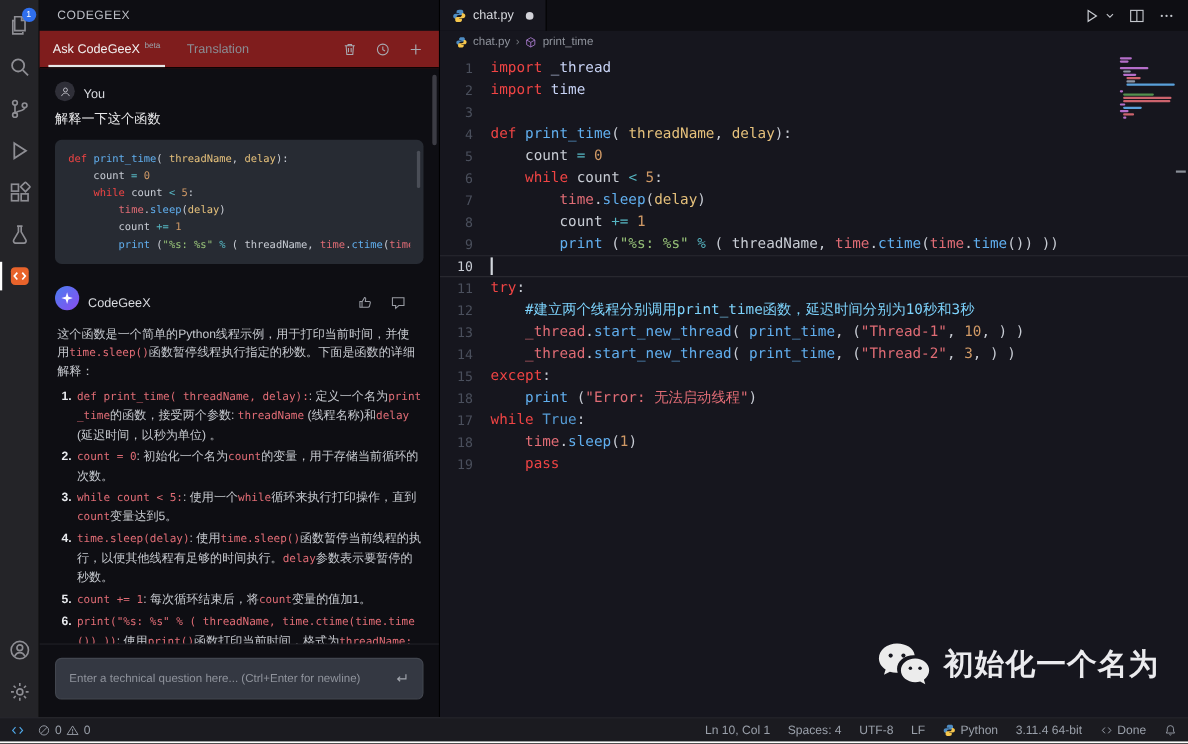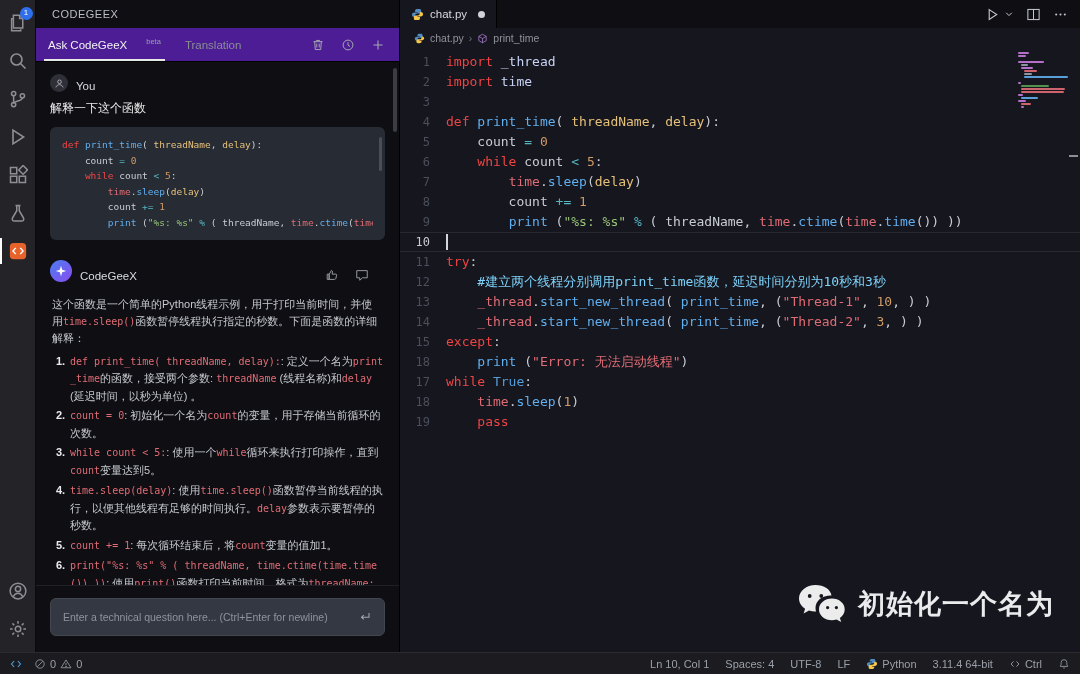--- a/index.html
+++ b/index.html
@@ -16,25 +16,25 @@
   .ab-group{display:flex;flex-direction:column;align-items:center}
   .ab-item{position:relative;width:36px;height:38px;display:flex;align-items:center;justify-content:center;color:#8e8e94;cursor:pointer}
   .ab-item svg{width:20px;height:20px}
   .ab-item.active{color:#ffffff}
   .ab-item.active::before{content:"";position:absolute;left:0;top:6px;bottom:6px;width:2px;background:#ffffff}
   .ab-badge{position:absolute;right:3px;top:3px;background:var(--badge-blue,#2f6fed);color:#fff;font-size:8px;line-height:12px;min-width:13px;height:13px;border-radius:7px;text-align:center;padding:0 2px}
 
   
   .sidebar{width:364px;background:#0e0e13;display:flex;flex-direction:column;min-height:0;border-right:1px solid #000}
   .sb-header{height:28px;display:flex;align-items:center;padding:0 16px;font-size:11px;color:#bcbfc6;letter-spacing:.5px;flex:none}
-  .sb-tabs{height:34px;display:flex;align-items:stretch;background:#4c1d95;border-bottom:1px solid #020202;flex:none}
+  .sb-tabs{height:34px;display:flex;align-items:stretch;background:#7f1d1d;border-bottom:1px solid #020202;flex:none}
   .sb-tab{display:flex;align-items:center;padding:0 12px;font-size:11.5px;color:#8a8d94;cursor:pointer;position:relative}
   .sb-tab.active{color:#f2f2f2}
   .sb-tab.active::after{content:"";position:absolute;left:8px;right:8px;bottom:0;height:2px;background:#e8e8e8}
-  .sb-tab sup{font-size:7.5px;margin-left:19px;color:#9aa0a8;transform:translateY(-3px)}
+  .sb-tab sup{font-size:7.5px;margin-left:4px;color:#9aa0a8;transform:translateY(-3px)}
   .sb-tab-actions{margin-left:auto;display:flex;align-items:center;gap:16px;padding-right:14px;color:#a8abb2}
   .sb-tab-actions .icon{width:14px;height:14px;cursor:pointer}
 
   .chat{flex:1;overflow:hidden;position:relative;padding-top:4px}
   .chat-scrollbar{position:absolute;right:2px;top:6px;width:4px;height:64px;background:#3c3c44;border-radius:2px}
   .msg-head{display:flex;align-items:flex-end;gap:8px;padding:8px 14px 4px}
   .avatar-user{width:18px;height:18px;border-radius:50%;background:#2f2f38;display:flex;align-items:center;justify-content:center;color:#c2c2ca;flex:none}
   .avatar-user svg{width:11px;height:11px}
   .avatar-ai{width:22px;height:22px;border-radius:50%;background:linear-gradient(135deg,#4a7df0,#8a4df0);display:flex;align-items:center;justify-content:center;flex:none}
   .avatar-ai svg{width:12px;height:12px}
@@ -415,21 +415,21 @@
           </span>
         <span>Python</span>
       </span>
       <span class="sbi">3.11.4 64-bit</span>
       <span class="sbi">
         <span class="icon i12">
             <svg viewBox="0 0 16 16" fill="none" stroke="currentColor" stroke-width="1.2">
               <path d="M6 4.5L2.8 8 6 11.5M10 4.5L13.2 8 10 11.5"></path>
             </svg>
           </span>
-        <span>Ctrl</span>
+        <span>Done</span>
       </span>
       <span class="sbi">
           <span class="icon i12">
             <svg viewBox="0 0 16 16" fill="none" stroke="currentColor" stroke-width="1.1">
               <path d="M8 2.2a3.8 3.8 0 00-3.8 3.8v2.8L3 11.2h10l-1.2-2.4V6A3.8 3.8 0 008 2.2zM6.8 12.8a1.3 1.3 0 002.4 0"></path>
             </svg>
           </span>
         </span>
     </div>
   </footer>

